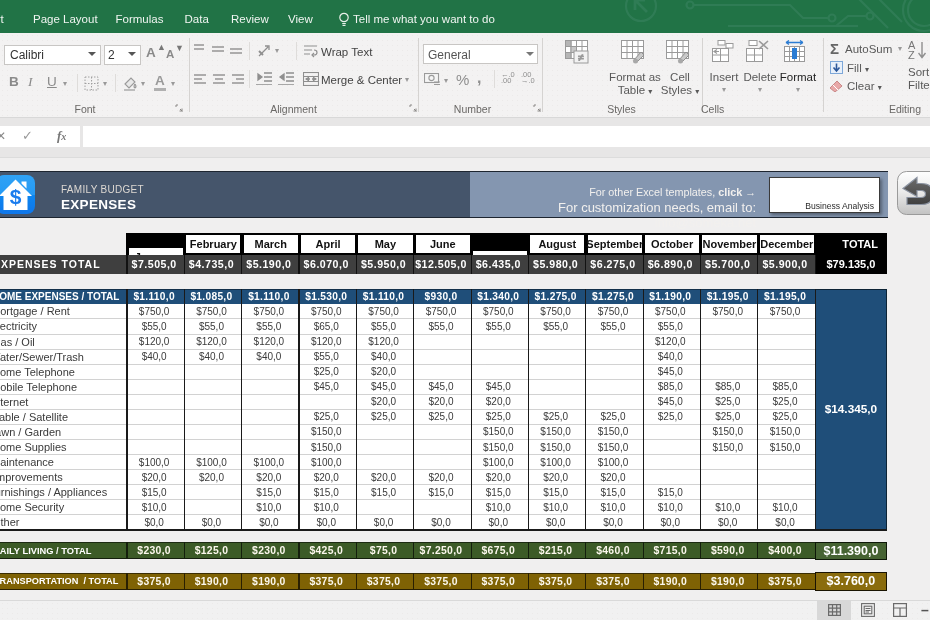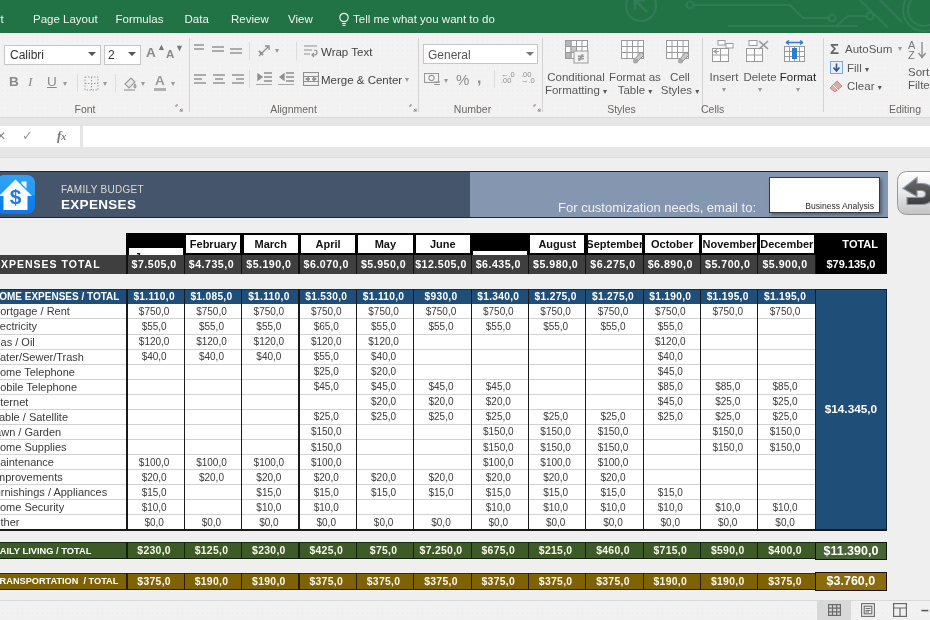--- a/index.html
+++ b/index.html
@@ -224,21 +224,20 @@
         <rect x="0.5" y="0.5" width="22" height="18"></rect>
         <path d="M6.0 0.5 V18.5" fill="none"></path>
         <path d="M11.5 0.5 V18.5" fill="none"></path>
         <path d="M17.0 0.5 V18.5" fill="none"></path>
         <path d="M0.5 6.5 H22.5" fill="none"></path>
         <path d="M0.5 12.5 H22.5" fill="none"></path>
         <path d="M13 20 L20 12 L23 15 L16 22 Z" fill="#c9c9c9" stroke="#909090"></path>
         <circle cx="14.5" cy="21" r="2.5" fill="#a8a8a8" stroke="none"></circle>
       </g>
     </svg>
-<div style="position:absolute;left:531px;top:71px;width:90px;text-align:center;font-size:11.5px;color:#595959;line-height:13px;">Conditional<br>Formatting&nbsp;<span style="font-size:8px">▾</span></div>
 <div style="position:absolute;left:590px;top:71px;width:90px;text-align:center;font-size:11.5px;color:#595959;line-height:13px;">Format as<br>Table&nbsp;<span style="font-size:8px">▾</span></div>
 <div style="position:absolute;left:640px;top:71px;width:80px;text-align:center;font-size:11.5px;color:#595959;line-height:13px;">Cell<br>Styles&nbsp;<span style="font-size:8px">▾</span></div>
 <svg style="position:absolute;left:712px;top:40px;" width="24" height="22" viewBox="0 0 24 22">
       <g stroke="#9a9a9a" stroke-width="1" fill="#fff">
         <rect x="0.5" y="8.5" width="16" height="13"></rect>
         <path d="M0.5 15 H16.5 M8.5 8.5 V21.5" fill="none"></path>
         <rect x="6" y="0.5" width="7" height="4.5"></rect>
         <rect x="14" y="3.5" width="7" height="4.5"></rect>
         <path d="M2 11.5 h5 M5 9.5 l-3 2 l3 2" fill="none" stroke-width="1.2"></path>
       </g>
@@ -306,20 +305,21 @@
           <stop offset="0.52" stop-color="#0d86f0"></stop>
           <stop offset="1" stop-color="#0f76ea"></stop>
         </linearGradient>
       </defs>
 <rect x="0" y="0" width="39" height="39" rx="8" fill="url(#ig)"></rect>
 <path d="M19.5 4.5 L36 21 L31.5 21 L31.5 35 L7.5 35 L7.5 21 L3 21 Z M25.5 6.5 h5 v7 l-5 -5 Z" fill="#fff"></path>
 <text x="19.5" y="29" font-size="21" font-weight="bold" fill="#1b7ced" text-anchor="middle" font-family="Liberation Sans">$</text>
 </svg>
 <div style="position:absolute;left:61px;top:184px;font-size:10px;color:#ded9d3;letter-spacing:0.3px;">FAMILY BUDGET</div>
 <div style="position:absolute;left:61px;top:196.5px;font-size:13.5px;font-weight:bold;color:#fff;letter-spacing:0.3px;">EXPENSES</div>
+<div style="position:absolute;left:456px;top:185.5px;width:300px;text-align:right;font-size:10.8px;color:#f2f0ee;">For other Excel templates, <b>click →</b></div>
 <div style="position:absolute;left:456px;top:199.8px;width:300px;text-align:right;font-size:13px;color:#f2f0ee;">For customization needs, email to: info@someka.net</div>
 <div style="position:absolute;left:768.5px;top:177.0px;width:111.0px;height:35.5px;background:#fff;border:1px solid #3a3a3a;box-shadow:2px 2px 3px rgba(0,0,0,0.35);"></div>
 <div style="position:absolute;left:768px;top:201px;width:106px;text-align:right;font-size:8.6px;color:#2a2a2a;">Business Analysis</div>
 <svg style="position:absolute;left:897px;top:171px;" width="40" height="44" viewBox="0 0 40 44">
 <defs>
         <linearGradient id="bg2" x1="0" y1="0" x2="0" y2="1">
 <stop offset="0" stop-color="#fefefe"></stop>
           <stop offset="0.45" stop-color="#ececec"></stop>
           <stop offset="1" stop-color="#c2c2c2"></stop>
         </linearGradient>

